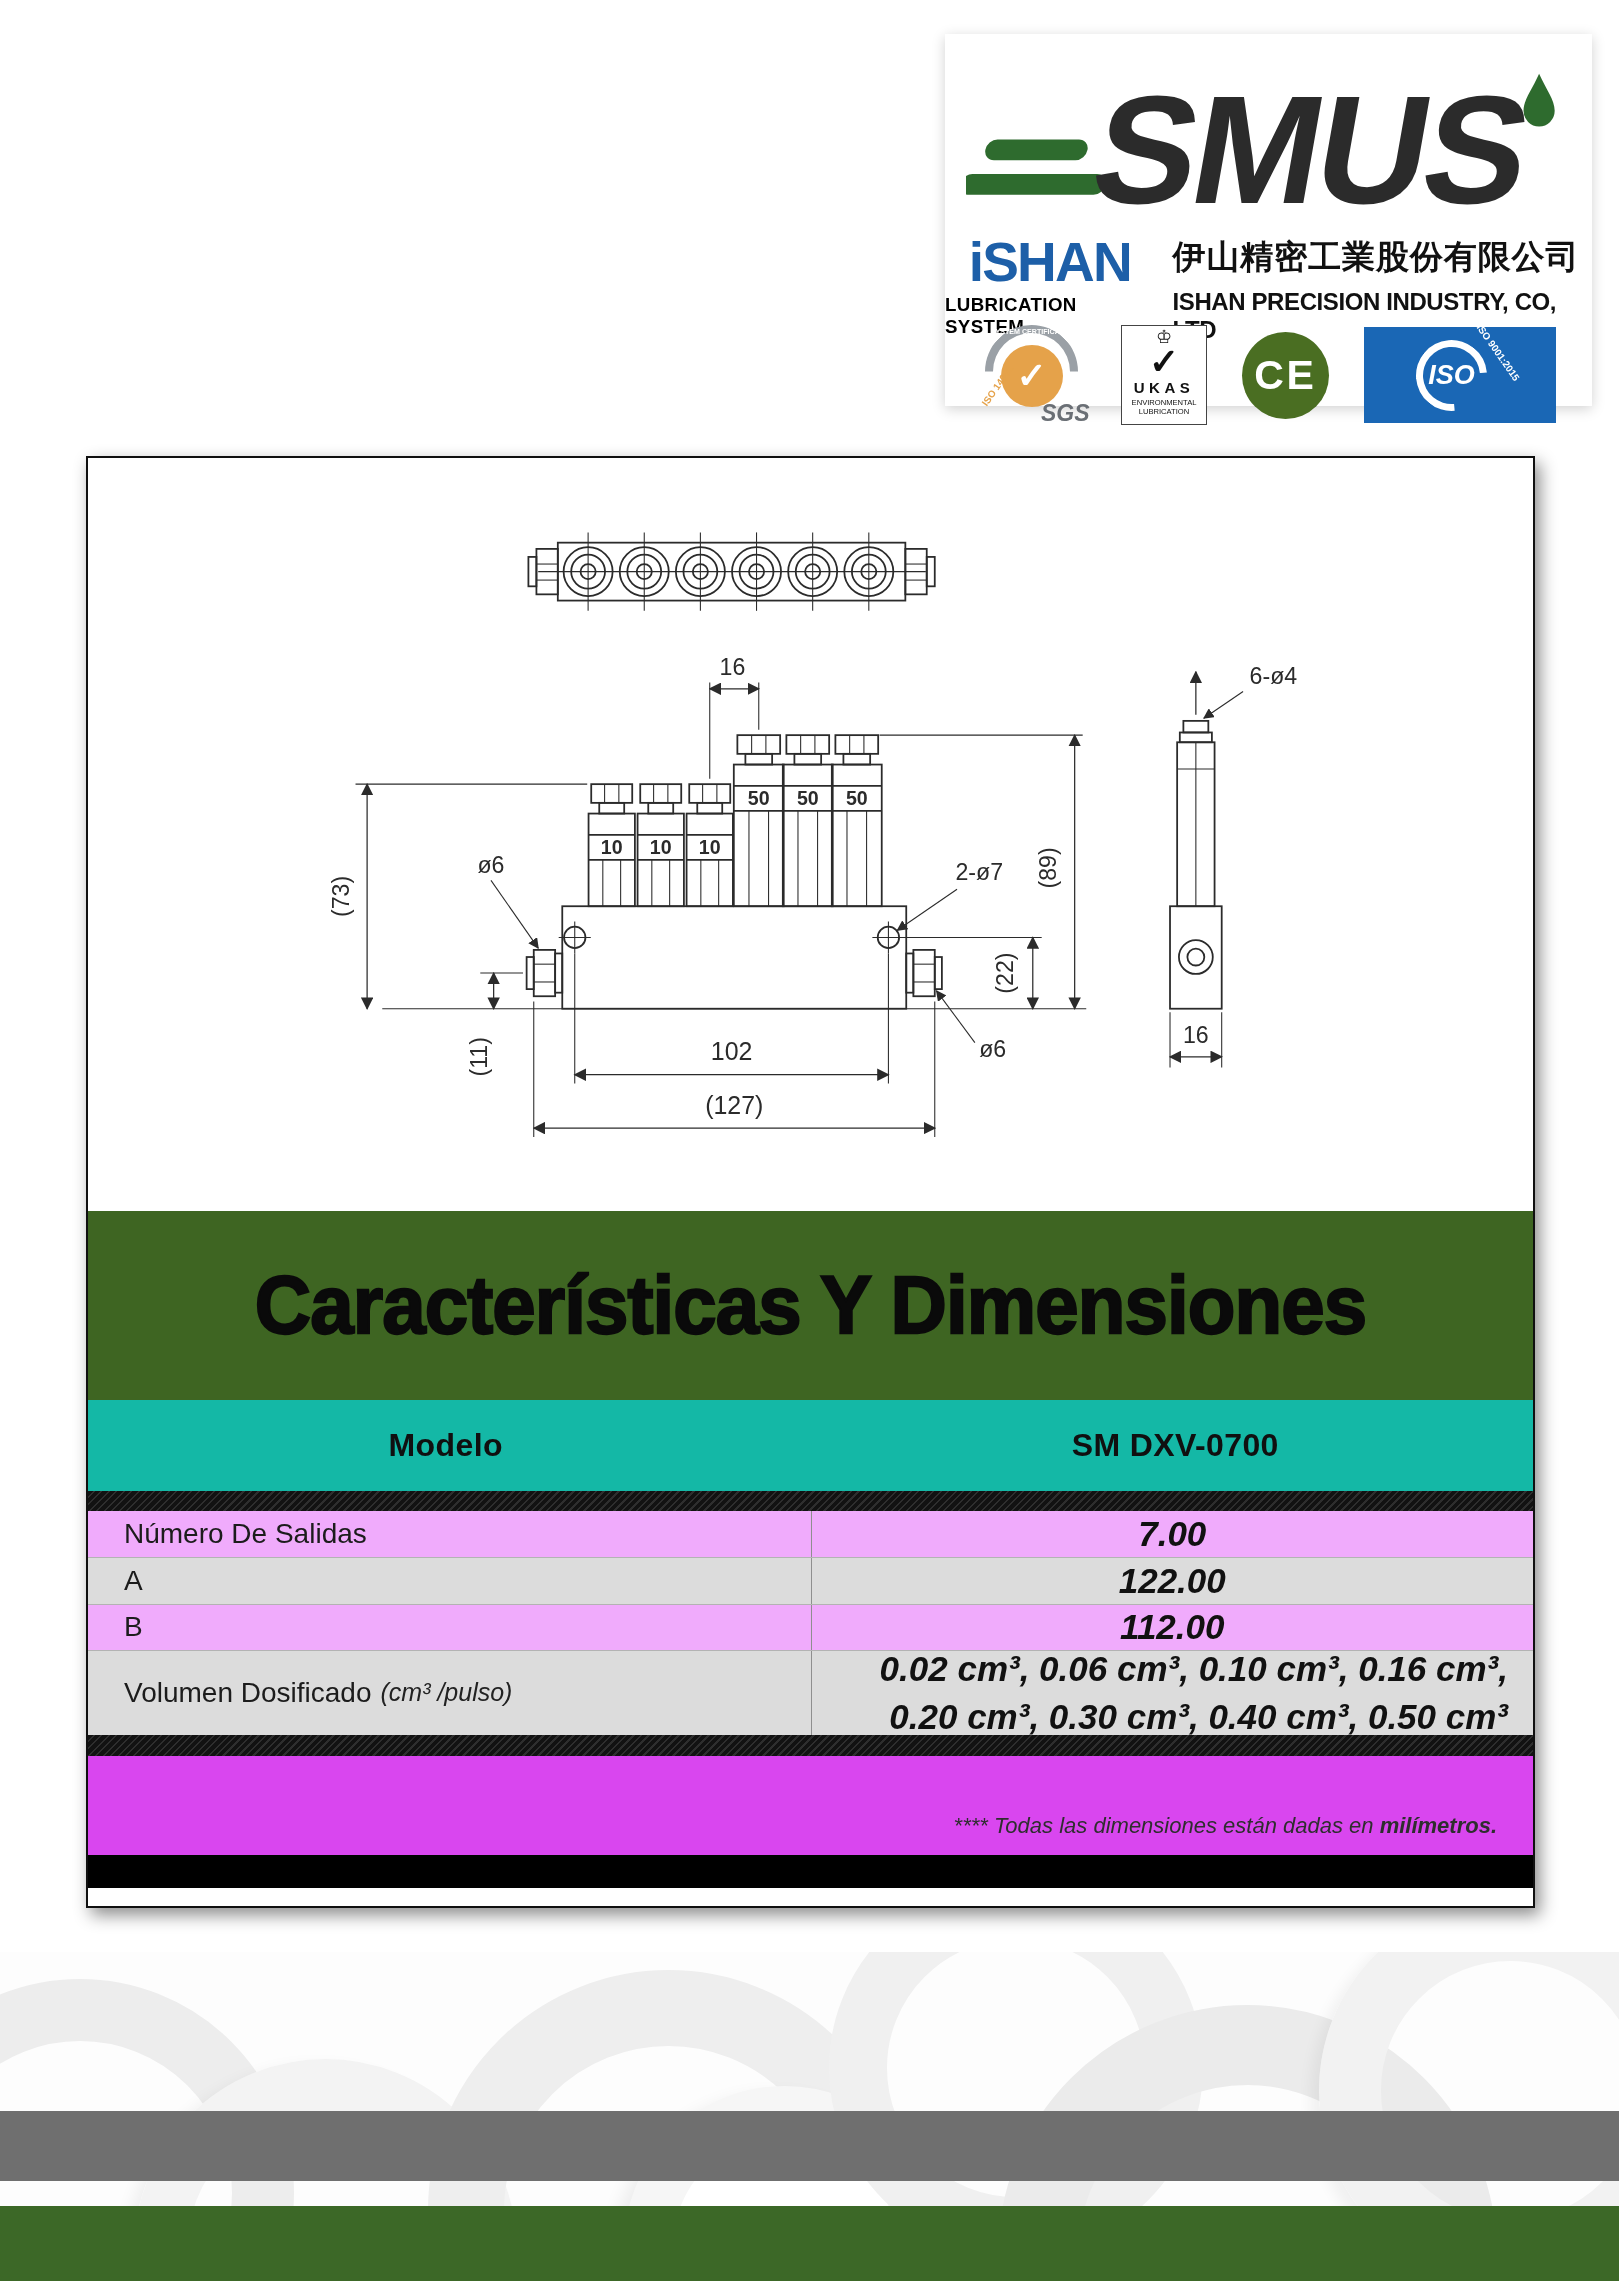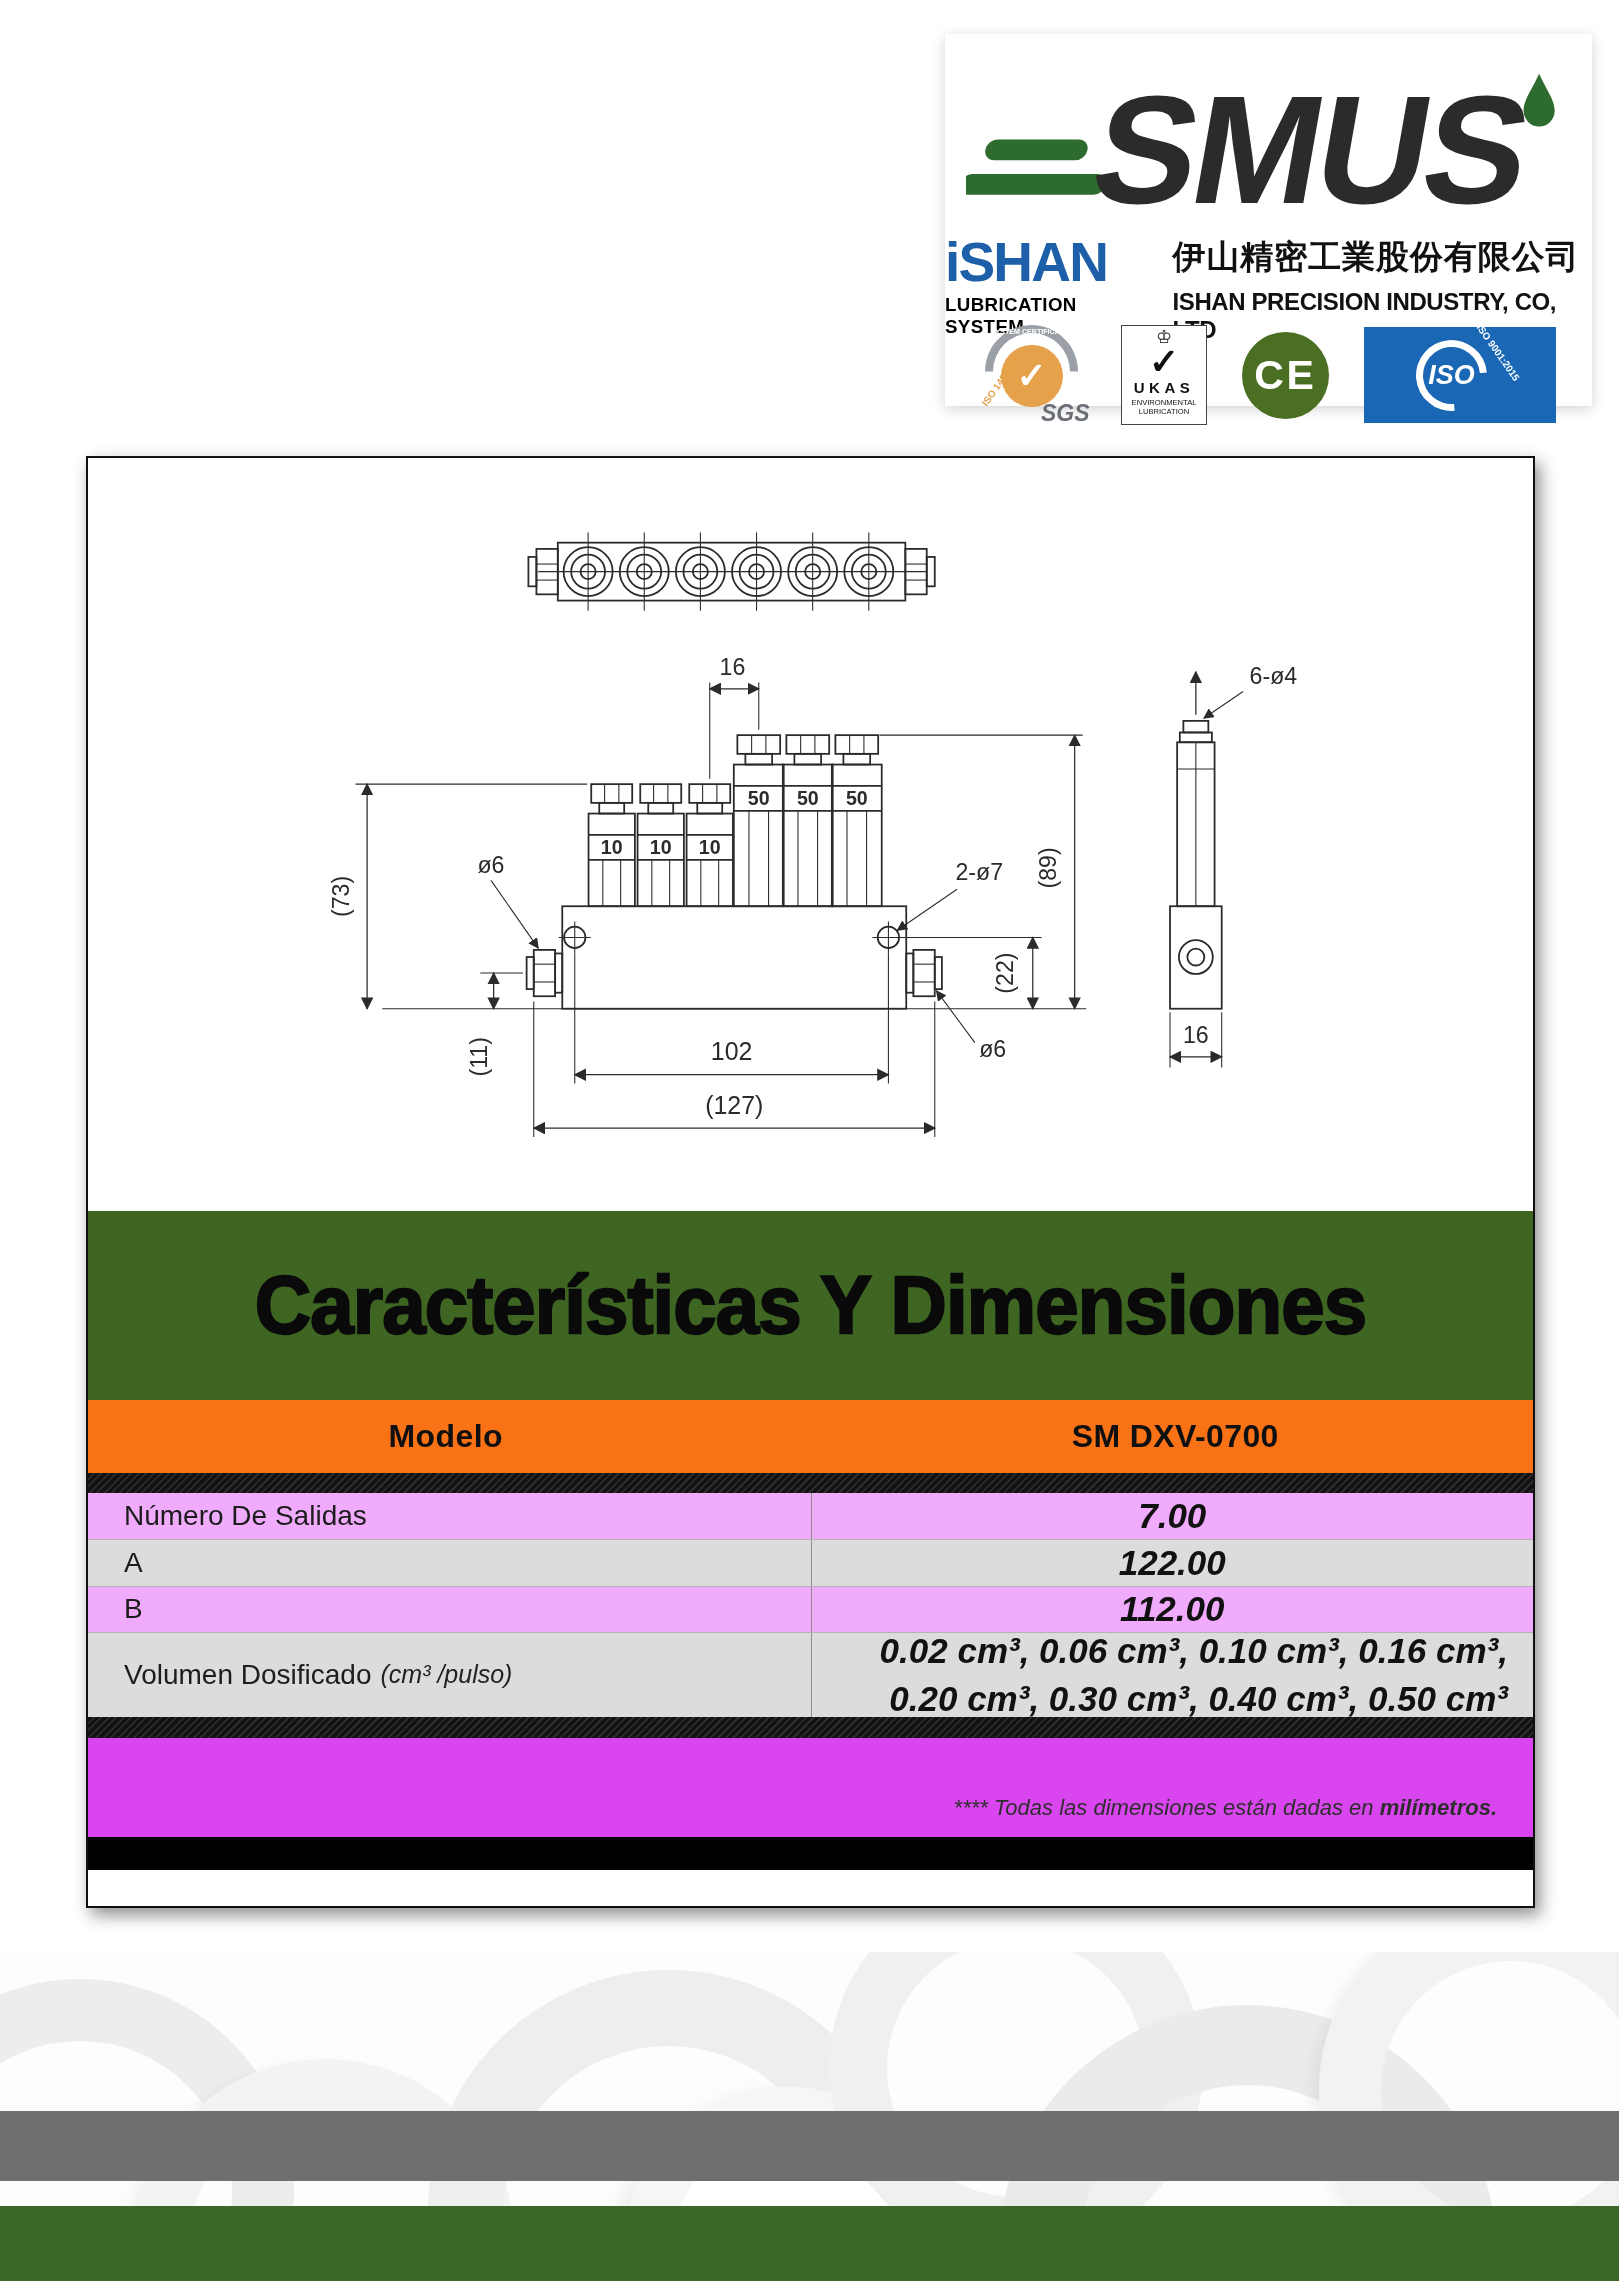--- a/index.html
+++ b/index.html
@@ -6,21 +6,21 @@
   html,body { background:#ffffff; }
   .page { position:relative; width:1619px; height:2281px; background:#fff; overflow:hidden;
           font-family:"Liberation Sans", sans-serif; }
 
   
   .logo-card { position:absolute; left:945px; top:34px; width:647px; height:372px;
                background:#fff; box-shadow:0 2.7px 12.5px rgba(0,0,0,.18); padding-top:27px; }
   .smus-wrap { width:100%; height:169px; display:flex; justify-content:center; }
   .company-row { display:flex; align-items:flex-start; justify-content:center; margin-top:5.3px; height:82px; }
   .ishan-word { font-size:55px; font-weight:bold; color:#1d5fa8; transform:skewX(-14);
-                letter-spacing:-1.8px; line-height:1; }
+                letter-spacing:-1.8px; line-height:1;text-align:center; }
   .ishan-sub { font-size:18.7px; font-weight:bold; color:#000000; letter-spacing:0.4px; margin-top:3.6px; }
   .names { margin-left:18px; }
   .name-zh { font-size:33px; font-weight:bold; color:#111; letter-spacing:0.9px;
              font-family:"DejaVu Sans","Liberation Sans",sans-serif; }
   .name-en { font-size:24px; font-weight:bold; color:#111; margin-top:8px; letter-spacing:-0.4px; }
   .badges { display:flex; align-items:center; justify-content:center; gap:35px; margin-top:7.1px; height:102px; }
   .badge-sgs { position:relative; width:105px; height:100px; }
   .sgs-arc { position:absolute; left:3.6px; top:0; width:93px; height:93px; border-radius:50%;
              border:8px solid #9aa0a6; border-bottom-color:transparent; border-left-color:transparent;
              transform:rotate(-45deg); }
@@ -54,21 +54,21 @@
 
   
   .content-box { position:absolute; left:86px; top:456px; width:1449px; height:1452px;
                  border:2.7px solid #101010; background:#fff;
                  box-shadow:5.3px 7.1px 16px rgba(0,0,0,.45); display:flex; flex-direction:column; }
   .drawing-area { width:1444px; height:753px; background:#fff; }
   .banner { width:100%; height:189px; background:#3e6522; display:flex; align-items:center;
             justify-content:center; }
   .banner-title { font-size:78px; font-weight:bold; color:#0a0a0a; letter-spacing:-0.9px;
                   -webkit-text-stroke:2.2px #0a0a0a; transform:scaleY(1.05); white-space:nowrap; }
-  .tbl-header { width:100%; height:73px; background:#f97316; display:flex;gap:14px; }
+  .tbl-header { width:100%; height:91px; background:#14b8a6; display:flex;gap:14px; }
   .tbl-header .cell { width:50%; display:flex; align-items:center; justify-content:center;
                       font-size:32px; font-weight:bold; color:#101010; letter-spacing:0.4px; }
   .dark-band { width:100%; height:19.6px;
                background:repeating-linear-gradient(135deg,#121212 0 3.6px,#2e2e2e 3.6px 5.3px); }
   .dark-band.b2 { height:21.4px; }
   .trow { width:100%; display:flex; background:#f0abfc; }
   .trow.alt { background:#dcdcdc; }
   .trow + .trow { border-top:1.8px solid #b3b3b3; }
   .trow .lcell { width:50%; display:flex; align-items:center; padding-left:36px;
                  font-size:28px; color:#1c1c1c; }

